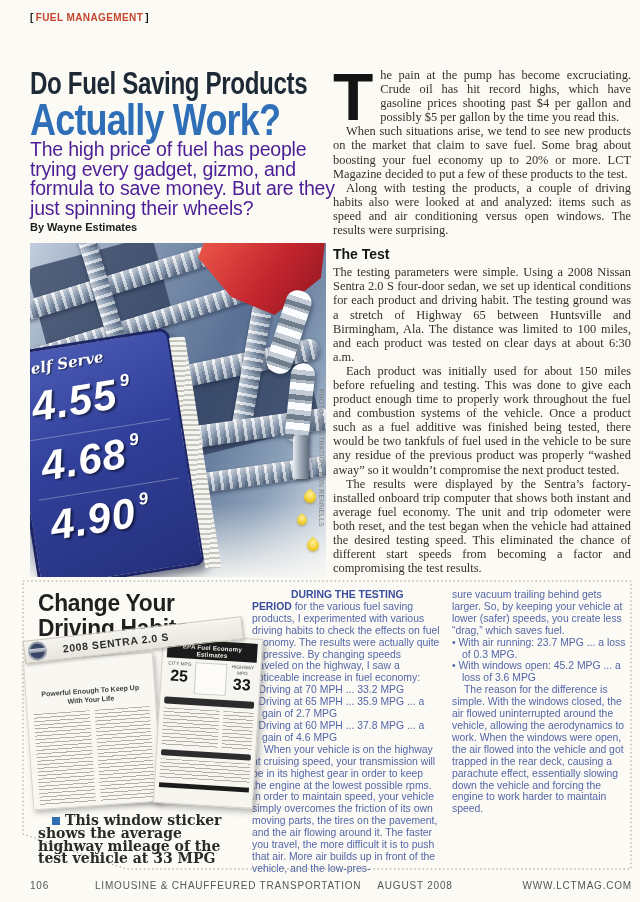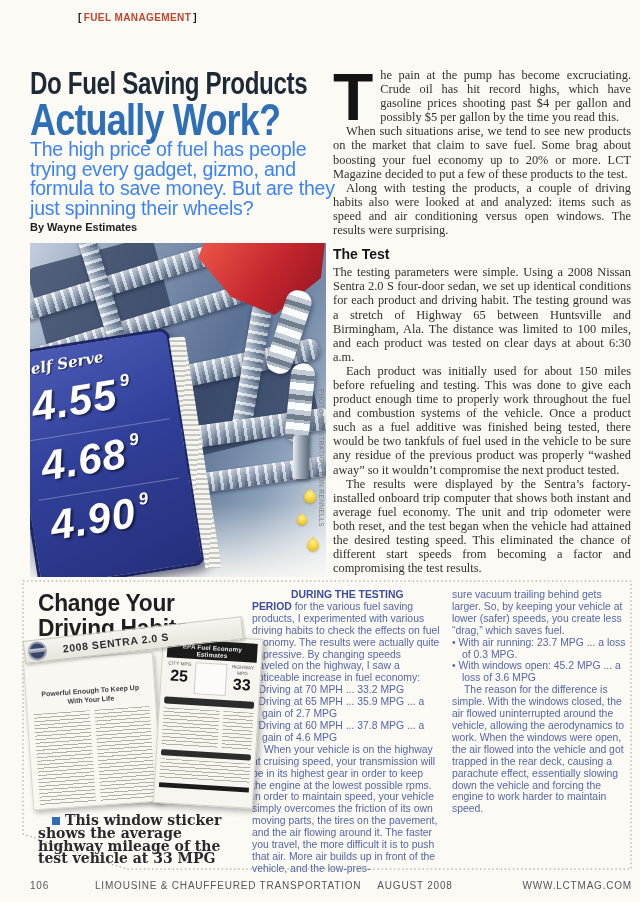--- a/index.html
+++ b/index.html
@@ -1,30 +1,30 @@
 <!DOCTYPE html>
 <html lang="en"><head>
 <meta charset="utf-8">
 <style>
   html,body{margin:0;padding:0;background:#e8e6e0;}
   .page{position:relative;width:640px;height:902px;margin:0 auto;background:#fbfaf5;
         font-family:"Liberation Sans",sans-serif;overflow:hidden;}
 
   
   .kicker{position:absolute;left:30px;top:12px;font-size:10px;font-weight:bold;
-          letter-spacing:.4px;color:#141414;white-space:nowrap;margin-left:48px;}
+          letter-spacing:.4px;color:#141414;white-space:nowrap;}
   .kicker .kw{color:#c2452c;margin:0 2px;}
 
   
   .title1{position:absolute;left:30px;top:66px;font-size:31px;font-weight:bold;color:#1e2936;
           transform:scaleX(.78);transform-origin:left top;letter-spacing:-.5px;white-space:nowrap;}
   .title2{position:absolute;left:30px;top:94px;font-size:45px;font-weight:bold;color:#2e6fb7;
           transform:scaleX(.8);transform-origin:left top;letter-spacing:-1px;white-space:nowrap;}
   .deck{position:absolute;left:30px;top:140px;width:314px;font-size:19.5px;line-height:19.5px;
-        color:#3b82f6;letter-spacing:-.2px;}
+        color:#4c1d95;letter-spacing:-.2px;}
   .byline{position:absolute;left:30px;top:221px;font-size:11px;font-weight:bold;color:#1c1c1c;}
 
   
   .photo{position:absolute;left:30px;top:243px;width:296px;height:334px;overflow:hidden;
          background:linear-gradient(115deg,#c3cedd,#7d91ad 30%,#5a7094 55%,#8ba0b9 78%,#e3e8ee);}
   .dk{position:absolute;background:#2f3e5c;border-radius:8px;opacity:.75;z-index:1;}
   .pipe{position:absolute;border-radius:10px;box-shadow:0 2px 4px rgba(15,25,45,.45);z-index:2;}
   .pipe.h{background:repeating-linear-gradient(90deg,rgba(255,255,255,.55) 0 3px,rgba(125,140,160,.35) 3px 6px,rgba(35,50,75,.22) 6px 9px),
           linear-gradient(to bottom,#f0f3f7,#93a4b8 55%,#5c6e86);}
   .pipe.v{background:repeating-linear-gradient(0deg,rgba(255,255,255,.55) 0 3px,rgba(125,140,160,.35) 3px 6px,rgba(35,50,75,.22) 6px 9px),

